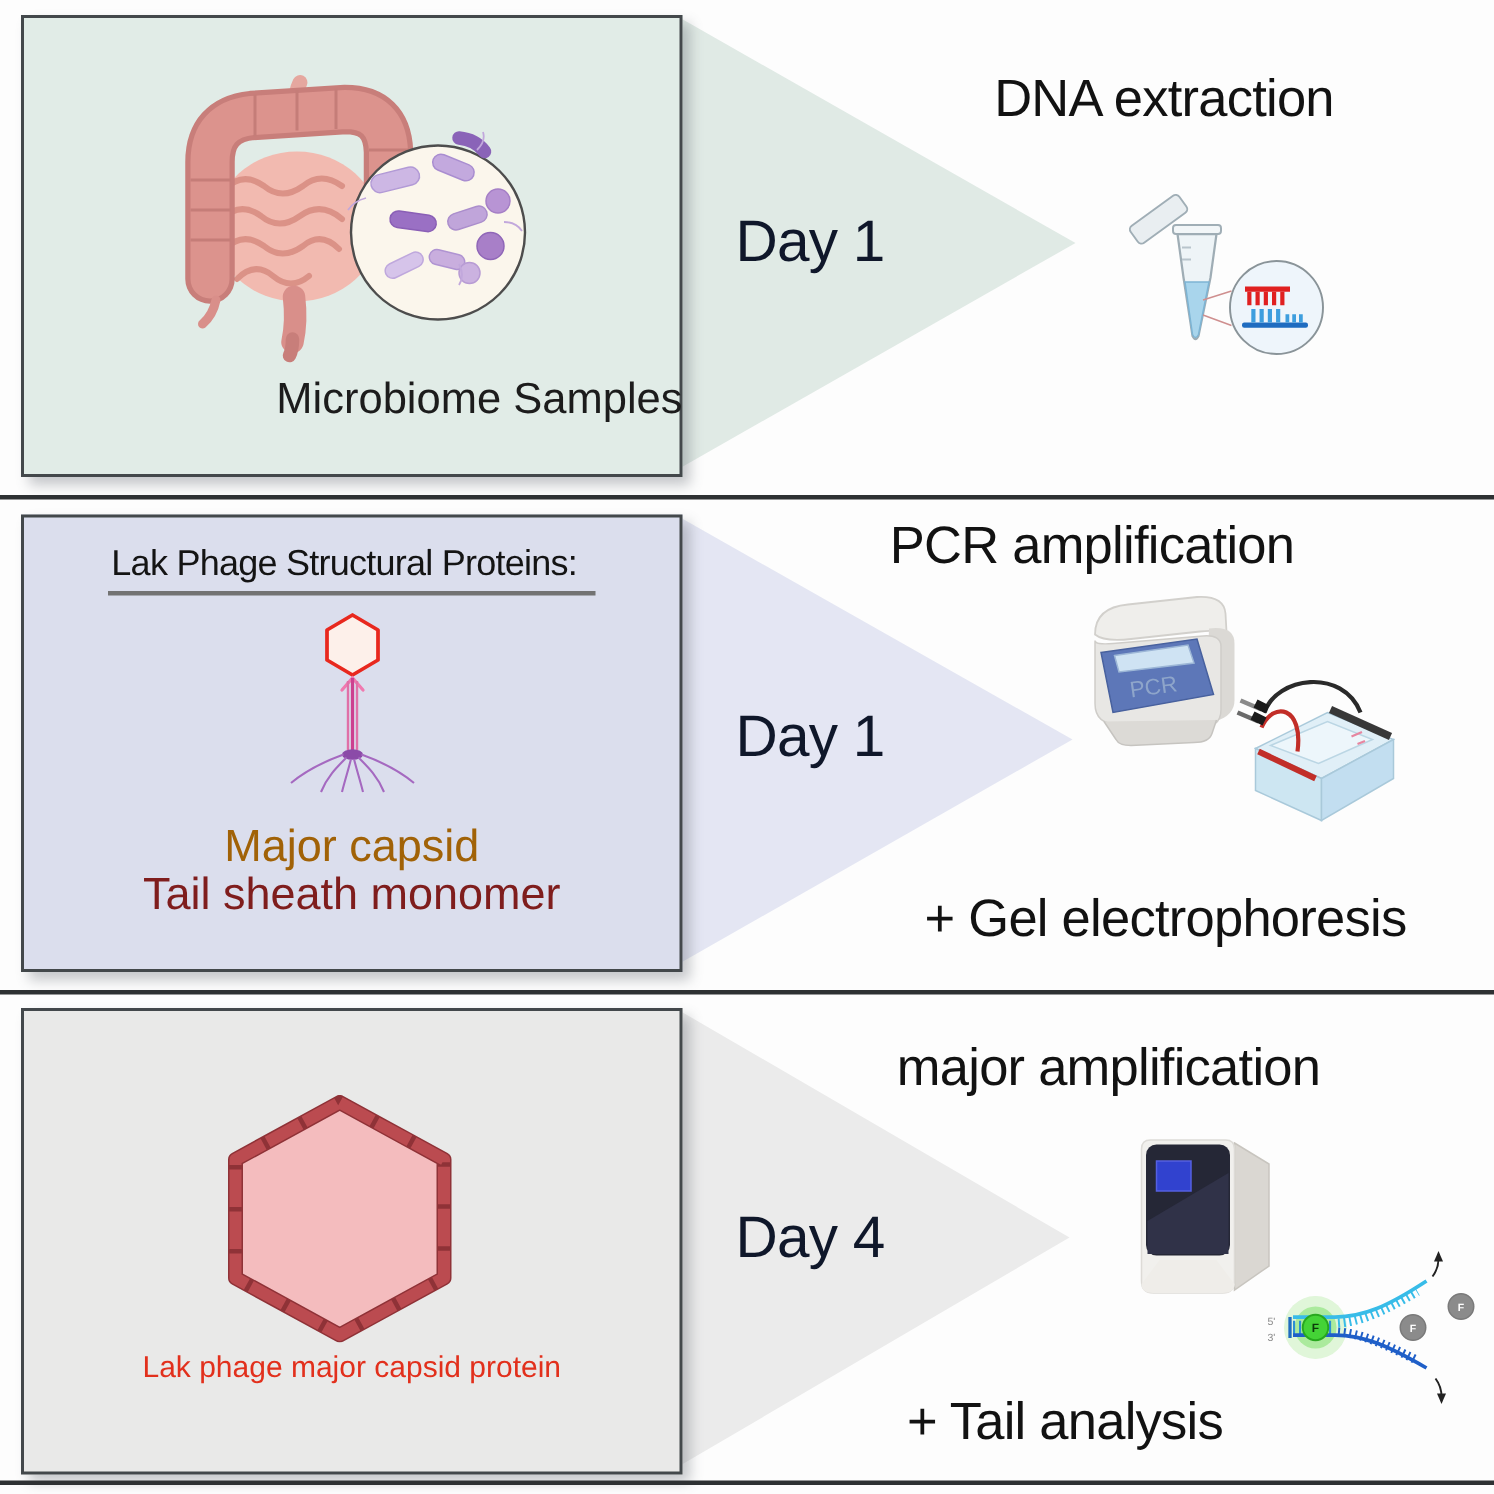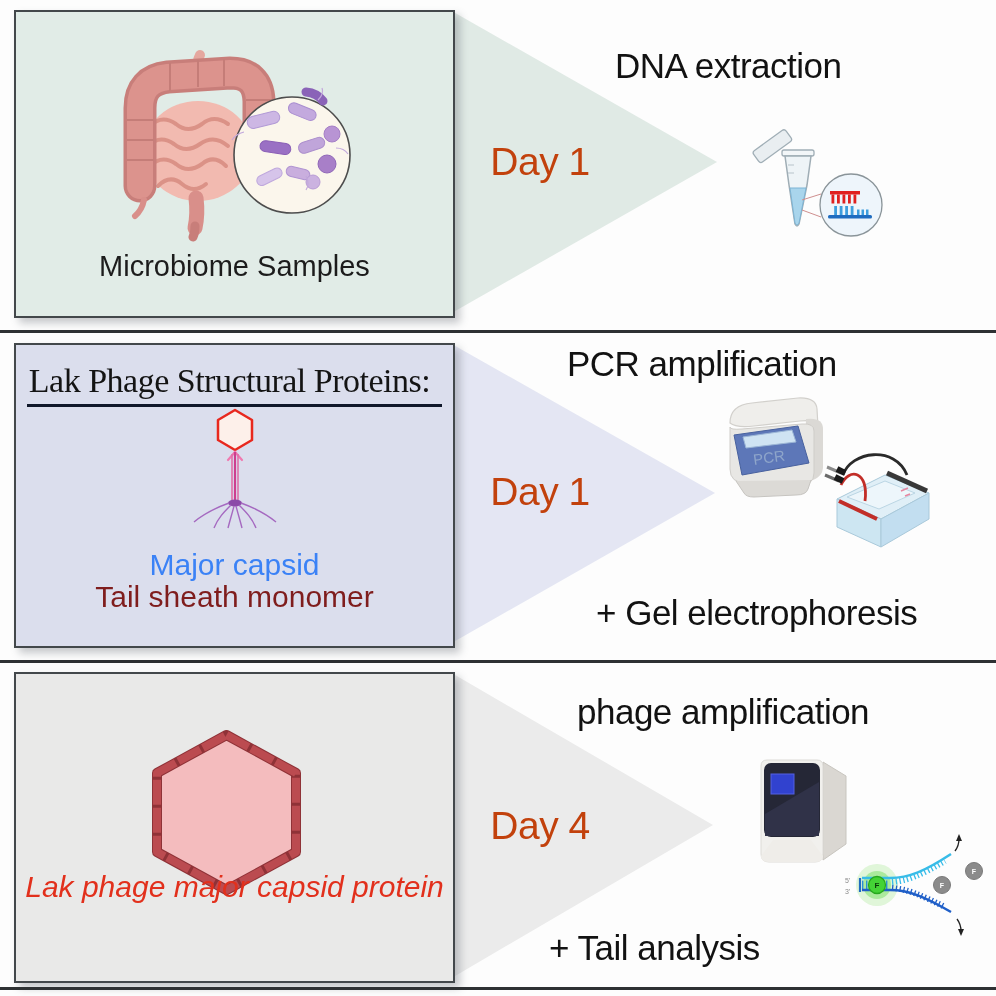--- a/index.html
+++ b/index.html
@@ -8,35 +8,35 @@
   .sep{position:absolute;left:0;width:996px;height:3px;background:#2e3133;z-index:4;}
   .panel{position:absolute;border:2px solid #43484b;box-shadow:5px 5px 8px rgba(85,90,100,.33);z-index:2;}
   .p1{left:14px;top:10px;width:437px;height:304px;background:#e1ece7;}
   .p2{left:14px;top:343px;width:437px;height:301px;background:#dbdeed;}
   .p3{left:14px;top:672px;width:437px;height:307px;background:#e9e9e8;}
   .arrow{position:absolute;z-index:1;}
   .a1{left:450px;top:10px;}
   .a2{left:450px;top:343px;}
   .a3{left:450px;top:672px;}
   .day{position:absolute;left:448px;width:184px;text-align:center;font-size:39px;
-       letter-spacing:-.5px;color:#c2410c;z-index:3;}
+       letter-spacing:-.5px;color:#0f172a;z-index:3;}
   .d1{top:140px;} .d2{top:470px;} .d3{top:804px;}
-  .title{position:absolute;font-size:35px;letter-spacing:-.5px;color:#121212;z-index:3;}
+  .title{position:absolute;font-size:35px;letter-spacing:-.5px;color:#121212;text-align:center;z-index:3;}
   .t1{left:615px;top:46px;width:322px;}
   .t2{left:567px;top:344px;width:322px;}
   .t2b{left:596px;top:569px;width:362px;margin-top:24px;}
   .t3{left:577px;top:692px;width:324px;}
   .t3b{left:549px;top:928px;width:322px;}
   .panel-label{position:absolute;left:14px;width:441px;text-align:center;font-size:29px;
                color:#1c1c1c;z-index:3;}
-  .l1{top:250px;}
-  .l3{top:870px;font-size:30px;font-style:italic;}
+  .l1{top:250px;text-align:right;}
+  .l3{top:901px;font-size:20px;}
   .h2h{position:absolute;left:14px;width:441px;text-align:center;top:362px;z-index:3;}
-  .h2h span{display:inline-block;font-size:34px;color:#141414;border-bottom:3px solid #0f172a;
-            padding:0 12px 4px 2px;letter-spacing:-.5px;font-family:Liberation Serif, serif;}
+  .h2h span{display:inline-block;font-size:24px;color:#141414;border-bottom:3px solid #737373;
+            padding:0 12px 4px 2px;letter-spacing:-.5px;}
   .proteins{position:absolute;left:14px;width:441px;top:549px;text-align:center;
             font-size:30px;line-height:32px;z-index:3;}
   .ic{position:absolute;z-index:3;}
   svg text{font-family:"Liberation Sans",sans-serif;}
 </style>
 </head>
 <body>
 
 <div class="stage">
 
@@ -134,21 +134,21 @@
         <path d="M41,95 C30,99 18,104 6,114"></path>
         <path d="M43,97 C36,104 30,110 26,120"></path>
         <path d="M46,98 C44,106 42,112 40,120"></path>
         <path d="M53,95 C64,99 76,104 88,114"></path>
         <path d="M51,97 C58,104 64,110 68,120"></path>
         <path d="M48,98 C50,106 52,112 54,120"></path>
       </g>
     </svg>
 
     <div class="proteins">
-      <div style="color: #3b82f6;">Major capsid</div>
+      <div style="color: #a16207;">Major capsid</div>
       <div style="color: #7f1d1d;">Tail sheath monomer</div>
     </div>
 
     <div class="day d2">Day 1</div>
     <div class="title t2">PCR amplification</div>
     <div class="title t2b">+ Gel electrophoresis</div>
 
     <svg class="ic" style="left:710px;top:393px" width="125" height="110" viewBox="0 0 125 110">
       <path d="M20,30 Q20,12 42,10 L88,5 Q106,4 107,16 L108,34 Q108,26 90,28 L44,33 Q26,35 20,30 Z" fill="#efeeeb" stroke="#d2d0cc" stroke-width="1.2"></path>
       <path d="M96,26 Q113,24 113,36 L113,74 Q113,84 100,88 L95,55 Z" fill="#dbd9d5"></path>
@@ -182,21 +182,21 @@
     </svg>
     <div class="panel p3"></div>
 
     <svg class="ic" style="left:151px;top:730px" width="151" height="165" viewBox="0 0 151 165">
       <polygon points="75.5,5 145,43 145,122 75.5,160 6,122 6,43" fill="#f4bcbe" stroke="#8f3237" stroke-width="10" stroke-linejoin="round"></polygon>
       <polygon points="75.5,5 145,43 145,122 75.5,160 6,122 6,43" fill="none" stroke="#bb4b50" stroke-width="8" stroke-dasharray="25 3" stroke-linejoin="round"></polygon>
     </svg>
 
     <div class="panel-label l3" style="color: rgb(226, 48, 28);">Lak phage major capsid protein</div>
     <div class="day d3">Day 4</div>
-    <div class="title t3">phage amplification</div>
+    <div class="title t3">major amplification</div>
     <div class="title t3b">+ Tail analysis</div>
 
     <svg class="ic" style="left:753px;top:752px" width="100" height="115" viewBox="0 0 100 115">
       <polygon points="70,10 93,24 93,92 70,108" fill="#dad7d2" stroke="#c8c5bf" stroke-width="1"></polygon>
       <path d="M8,14 Q8,8 14,8 L64,8 Q70,8 70,14 L70,102 Q70,110 62,110 L16,110 Q8,110 8,102 Z" fill="#f1f0ed" stroke="#dddbd7" stroke-width="1"></path>
       <rect x="11" y="11" width="56" height="74" rx="7" fill="#252736"></rect>
       <polygon points="12,62 66,30 66,84 12,84" fill="#303248"></polygon>
       <rect x="18" y="22" width="23" height="20" fill="#3142cf" stroke="#5560e0" stroke-width="1"></rect>
       <path d="M8,104 L20,88 L58,88 L70,104 Q70,110 62,110 L16,110 Q8,110 8,104 Z" fill="#efede9"></path>
     </svg>

